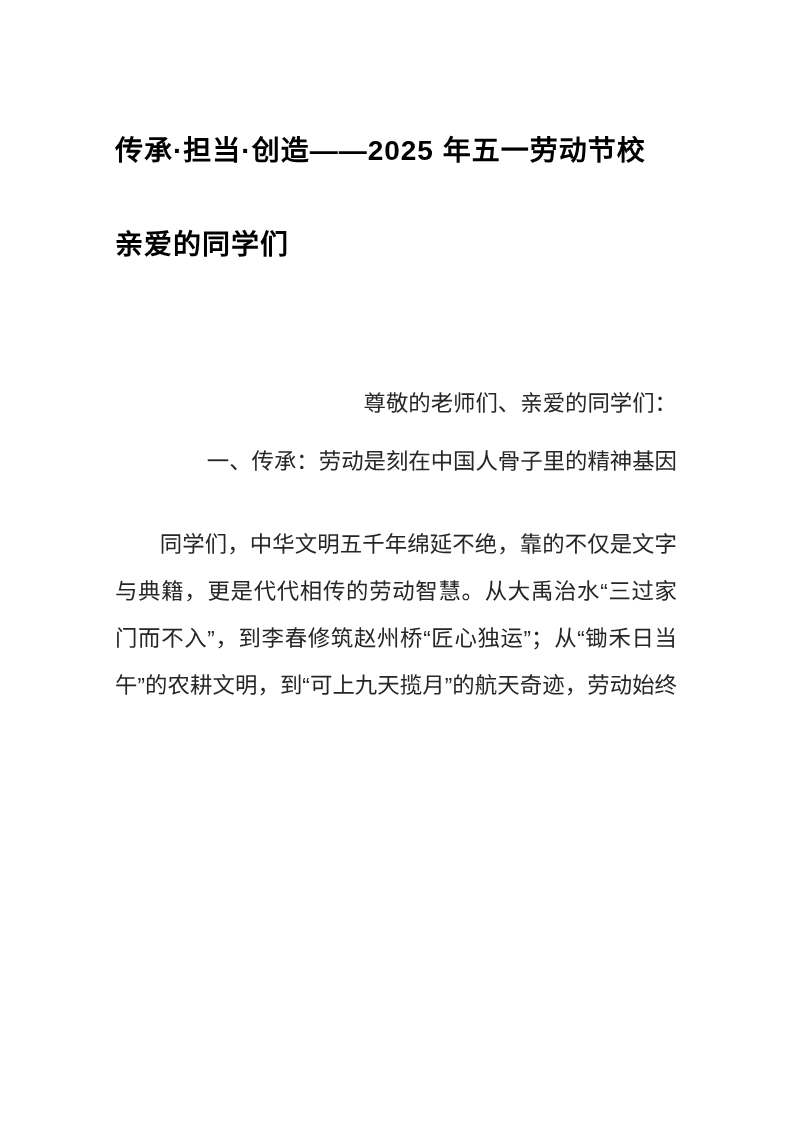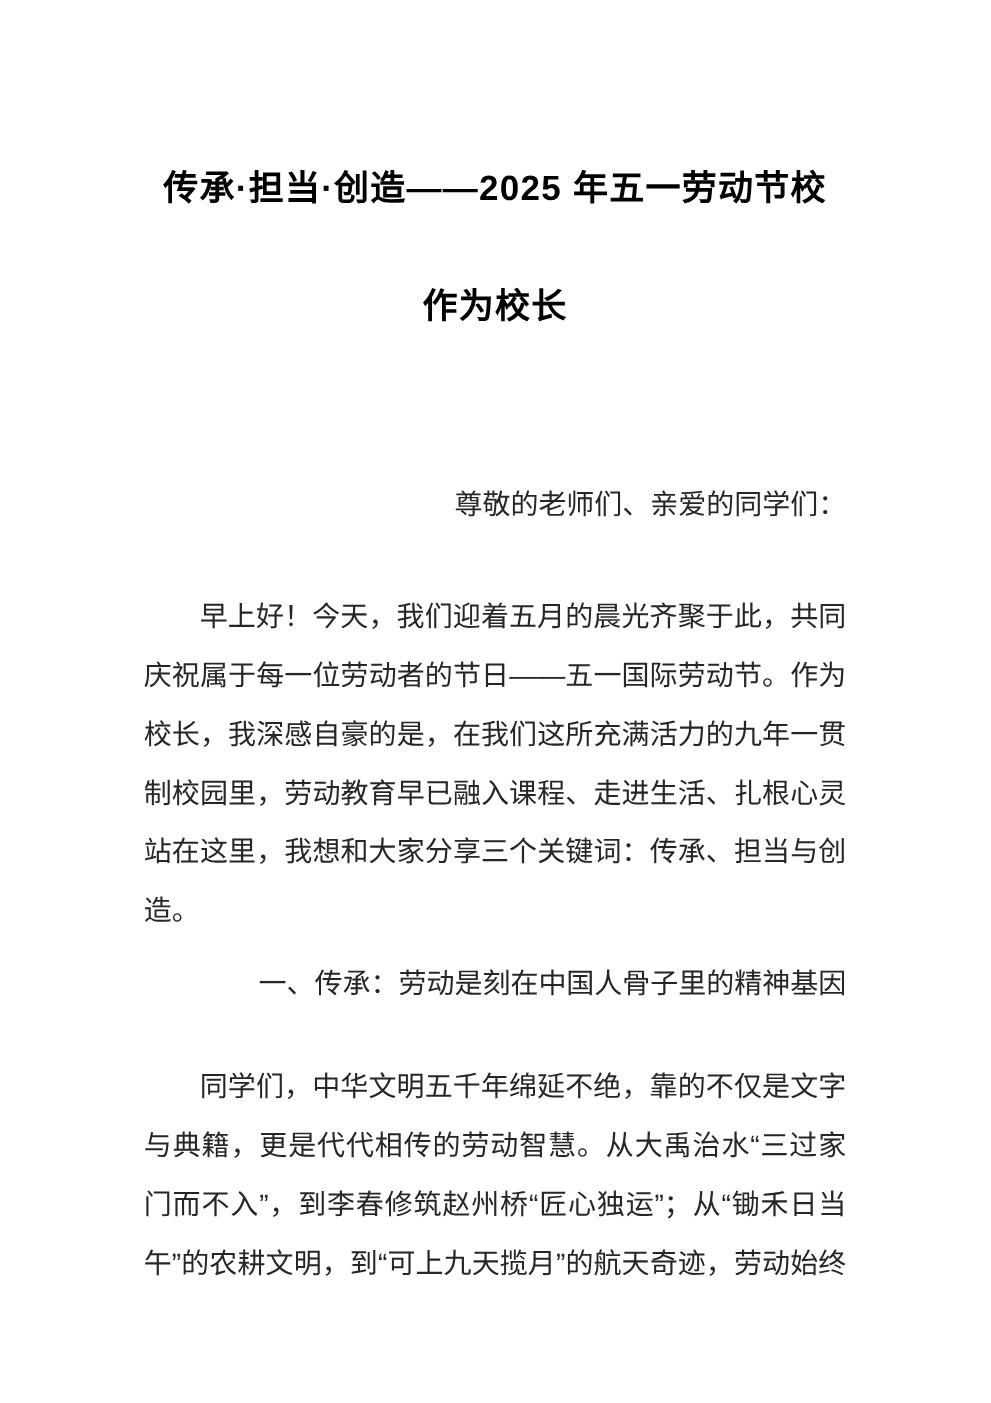--- a/index.html
+++ b/index.html
@@ -19,21 +19,20 @@
     height: 1122px;
     padding: 0 116px 0 115px;
     overflow: hidden;
     background: #ffffff;
   }
   .doc-title {
     margin: 104px 0 0 0;
     font-size: 28px;
     font-weight: 700;
     color: #000000;
-    text-align: center;
     line-height: 94px;
     letter-spacing: 1px;
   }
   .title-line {
     display: block;
     white-space: nowrap;
   }
   .salutation {
     margin: 88px 0 0 0;
     font-size: 22.4px;
@@ -62,24 +61,23 @@
     overflow: hidden;
   }
 </style>
 </head>
 <body>
 
 <div class="page">
 
   <h1 class="doc-title">
     <span class="title-line">传承·担当·创造——2025 年五一劳动节校</span>
-    <span class="title-line">作为校长</span>
+    <span class="title-line">亲爱的同学们</span>
   </h1>
 
   <p class="salutation">尊敬的老师们、亲爱的同学们：</p>
 
-  <p class="body-para">早上好！今天，我们迎着五月的晨光齐聚于此，共同庆祝属于每一位劳动者的节日——五一国际劳动节。作为校长，我深感自豪的是，在我们这所充满活力的九年一贯制校园里，劳动教育早已融入课程、走进生活、扎根心灵站在这里，我想和大家分享三个关键词：传承、担当与创造。</p>
 
   <p class="body-para section-heading">一、传承：劳动是刻在中国人骨子里的精神基因</p>
 
   <p class="body-para section-para">同学们，中华文明五千年绵延不绝，靠的不仅是文字与典籍，更是代代相传的劳动智慧。从大禹治水“三过家门而不入”，到李春修筑赵州桥“匠心独运”；从“锄禾日当午”的农耕文明，到“可上九天揽月”的航天奇迹，劳动始终是中</p>
 
 </div>
 
 </body></html>

